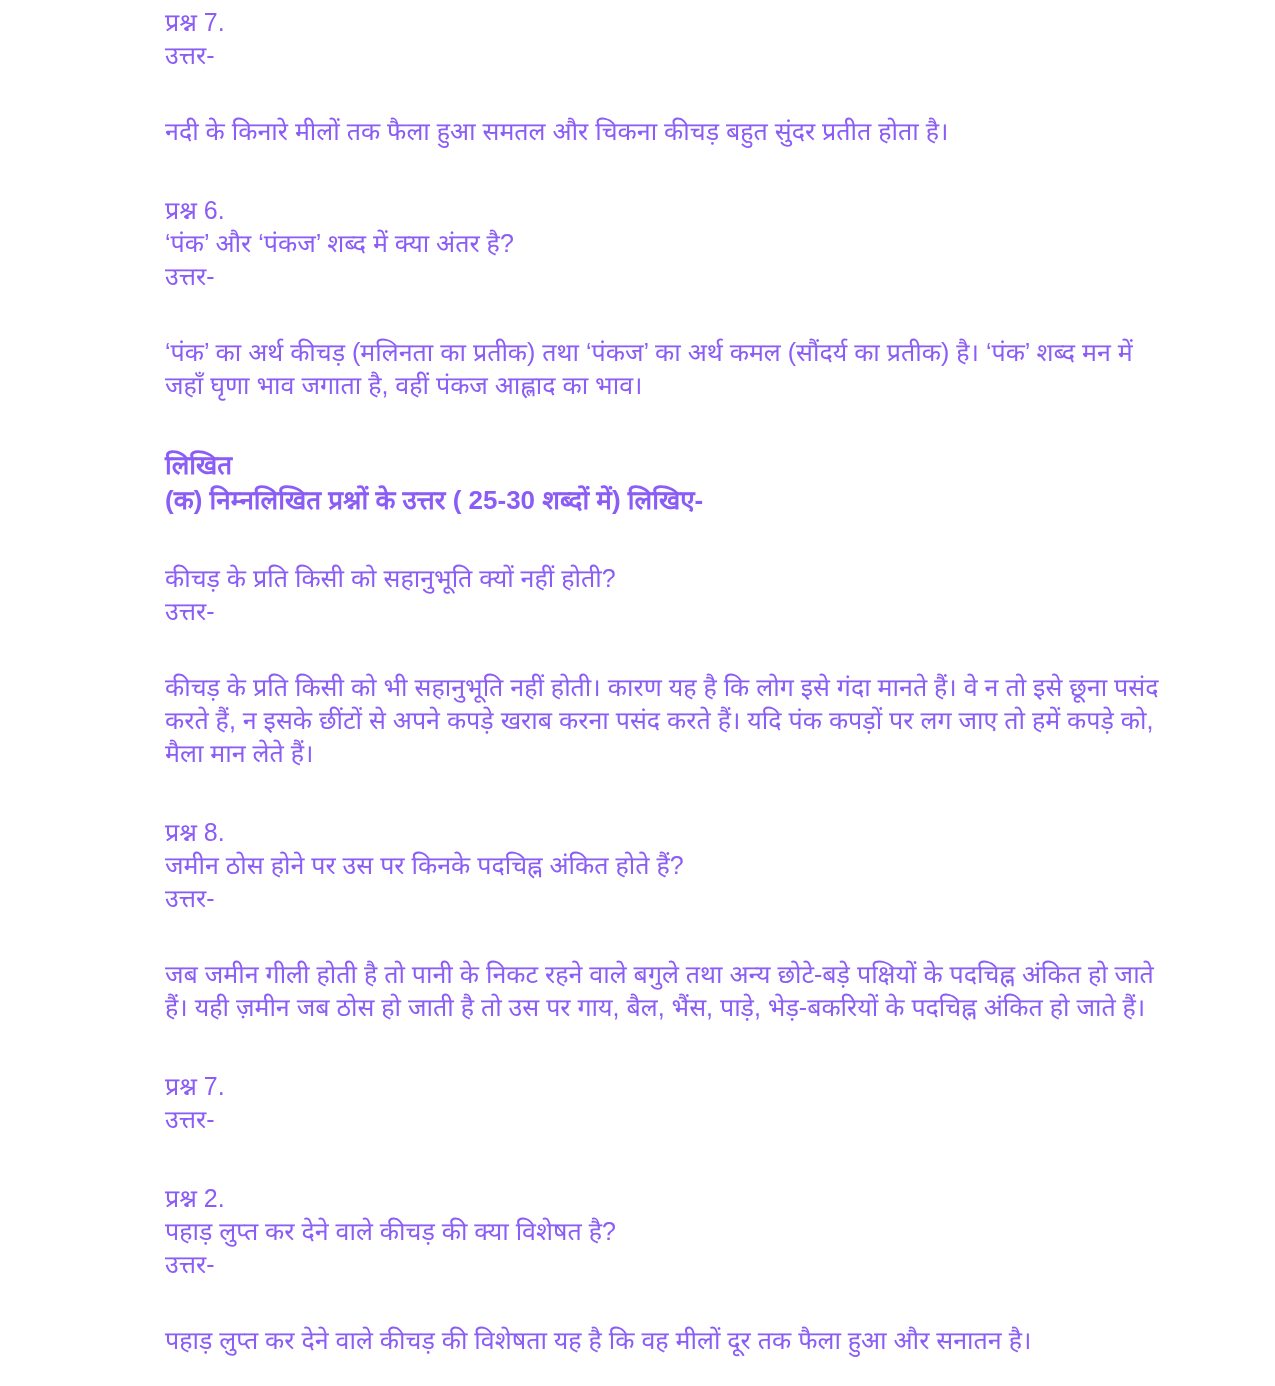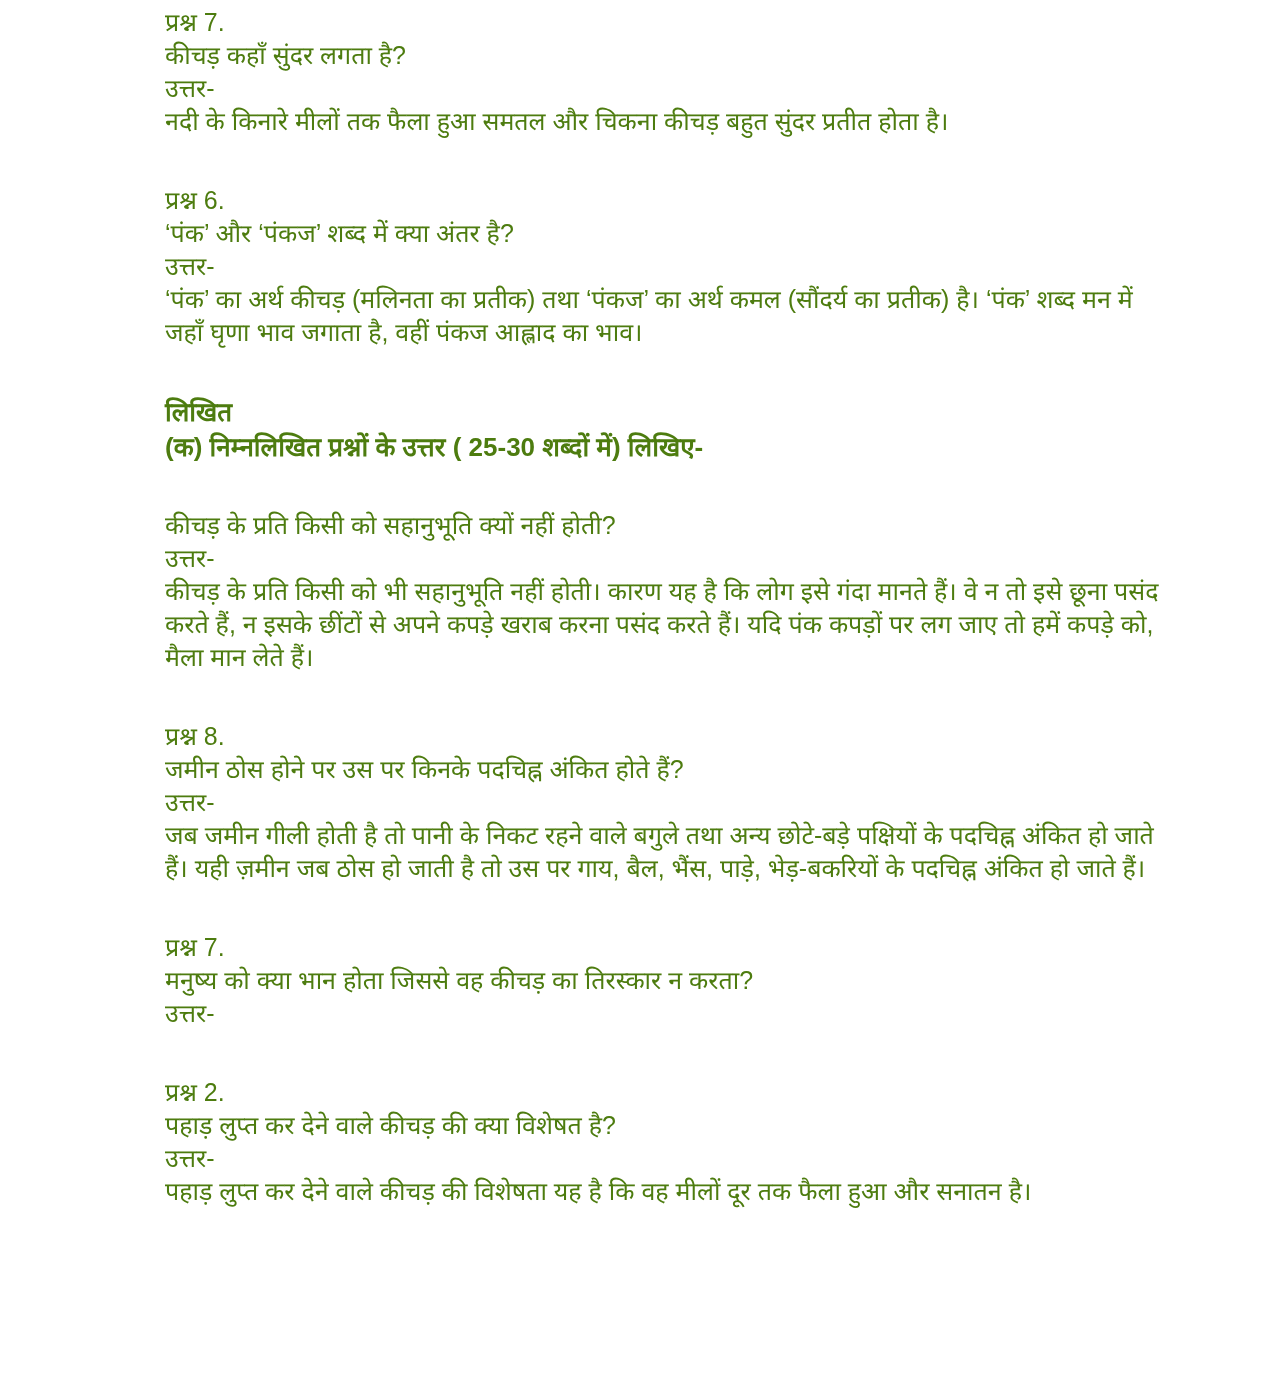--- a/index.html
+++ b/index.html
@@ -7,53 +7,53 @@
     padding: 0;
     background: #ffffff;
   }
   .page {
     width: 1275px;
     height: 1386px;
     box-sizing: border-box;
     padding: 6px 115px 0 165px;
     background: #ffffff;
     font-family: "Liberation Sans", sans-serif;
-    color: #4d7c0f;
+    color: #8b5cf6;
     overflow: hidden;
   }
   .qa-block {
     margin-bottom: 46px;
   }
   .line {
     font-size: 25px;
     line-height: 33px;
     font-weight: 400;
     letter-spacing: 0px;
   }
   .answer-text {
     font-size: 25px;
     line-height: 33px;
+    margin-top: 43px;
   }
   .section-heading {
     margin-bottom: 44px;
   }
   .section-heading .line {
     font-weight: 700;
     font-size: 26px;
     line-height: 35px;
   }
 </style>
 </head>
 <body>
 
 <div class="page">
 
   <section class="qa-block">
     <div class="line">प्रश्न 7.</div>
-    <div class="line">कीचड़ कहाँ सुंदर लगता है?</div>
     <div class="line">उत्तर-</div>
     <div class="line answer-text">नदी के किनारे मीलों तक फैला हुआ समतल और चिकना कीचड़ बहुत सुंदर प्रतीत होता है।</div>
   </section>
 
   <section class="qa-block">
     <div class="line">प्रश्न 6.</div>
     <div class="line">‘पंक’ और ‘पंकज’ शब्द में क्या अंतर है?</div>
     <div class="line">उत्तर-</div>
     <div class="line answer-text">‘पंक’ का अर्थ कीचड़ (मलिनता का प्रतीक) तथा ‘पंकज’ का अर्थ कमल (सौंदर्य का प्रतीक) है। ‘पंक’ शब्द मन में जहाँ घृणा भाव जगाता है, वहीं पंकज आह्लाद का भाव।</div>
   </section>
@@ -71,21 +71,20 @@
 
   <section class="qa-block">
     <div class="line">प्रश्न 8.</div>
     <div class="line">जमीन ठोस होने पर उस पर किनके पदचिह्न अंकित होते हैं?</div>
     <div class="line">उत्तर-</div>
     <div class="line answer-text">जब जमीन गीली होती है तो पानी के निकट रहने वाले बगुले तथा अन्य छोटे-बड़े पक्षियों के पदचिह्न अंकित हो जाते हैं। यही ज़मीन जब ठोस हो जाती है तो उस पर गाय, बैल, भैंस, पाड़े, भेड़-बकरियों के पदचिह्न अंकित हो जाते हैं।</div>
   </section>
 
   <section class="qa-block">
     <div class="line">प्रश्न 7.</div>
-    <div class="line">मनुष्य को क्या भान होता जिससे वह कीचड़ का तिरस्कार न करता?</div>
     <div class="line">उत्तर-</div>
   </section>
 
   <section class="qa-block">
     <div class="line">प्रश्न 2.</div>
     <div class="line">पहाड़ लुप्त कर देने वाले कीचड़ की क्या विशेषत है?</div>
     <div class="line">उत्तर-</div>
     <div class="line answer-text">पहाड़ लुप्त कर देने वाले कीचड़ की विशेषता यह है कि वह मीलों दूर तक फैला हुआ और सनातन है।</div>
   </section>
 

